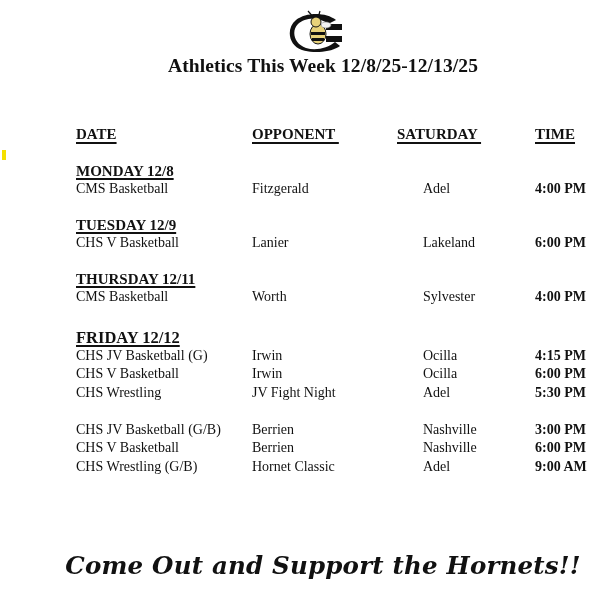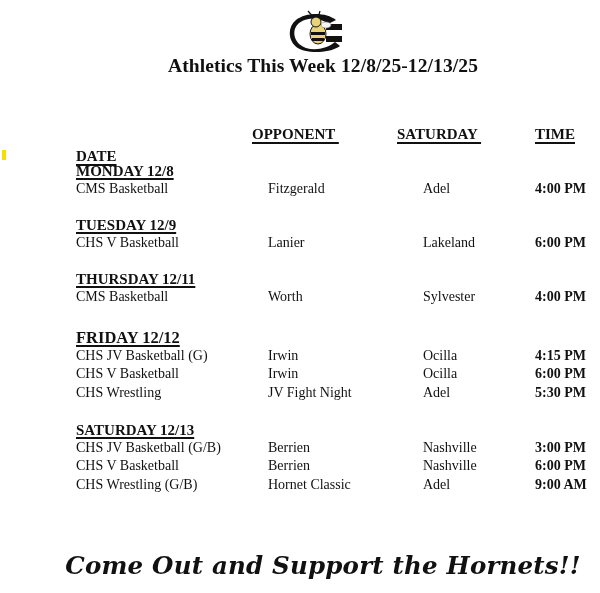--- a/index.html
+++ b/index.html
@@ -73,21 +73,21 @@
       height: 18.3px;
       font-size: 14px;
       line-height: 18px;
       white-space: nowrap;
     }
     .row span {
       position: absolute;
       top: 0;
     }
     .c-event { left: 0; }
-    .c-opp { left: 192px; }
+    .c-opp { left: 176px; }
     .c-loc { left: 318px; margin-left: 29px; }
     .c-time { left: 459px; font-weight: bold; }
     .slogan {
       position: absolute;
       left: 0;
       width: 646px;
       top: 551px;
       text-align: center;
       font-family: "DejaVu Serif", "Liberation Serif", serif;
       font-weight: bold;
@@ -116,21 +116,21 @@
     <line x1="30" y1="8" x2="32" y2="1" stroke="#111" stroke-width="1.2"></line>
 
     <ellipse cx="38" cy="15" rx="5" ry="3" fill="#f4f4f4" stroke="#888" stroke-width="0.6"></ellipse>
   </svg>
 </div>
 
 <div class="title">Athletics This Week 12/8/25-12/13/25</div>
 
 <div class="yellow-mark"></div>
 
-<div class="hdr" style="left:76px;margin-top:22px;">DATE</div>
+<div class="hdr" style="left:76px;">DATE</div>
 <div class="hdr" style="left:252px;">OPPONENT </div>
 <div class="hdr" style="left:397px;">SATURDAY </div>
 <div class="hdr" style="left:535px;">TIME</div>
 
 <div class="day-group" style="top:162px;">
   <div class="day-label">MONDAY 12/8</div>
   <div class="row">
     <span class="c-event">CMS Basketball</span>
     <span class="c-opp">Fitzgerald</span>
     <span class="c-loc">Adel</span>
@@ -174,21 +174,20 @@
   </div>
   <div class="row">
     <span class="c-event">CHS Wrestling</span>
     <span class="c-opp">JV Fight Night</span>
     <span class="c-loc">Adel</span>
     <span class="c-time">5:30 PM</span>
   </div>
 </div>
 
 <div class="day-group" style="top:421px;">
-  <div class="day-label">SATURDAY 12/13</div>
   <div class="row">
     <span class="c-event">CHS JV Basketball (G/B)</span>
     <span class="c-opp">Berrien</span>
     <span class="c-loc">Nashville</span>
     <span class="c-time">3:00 PM</span>
   </div>
   <div class="row">
     <span class="c-event">CHS V Basketball</span>
     <span class="c-opp">Berrien</span>
     <span class="c-loc">Nashville</span>

